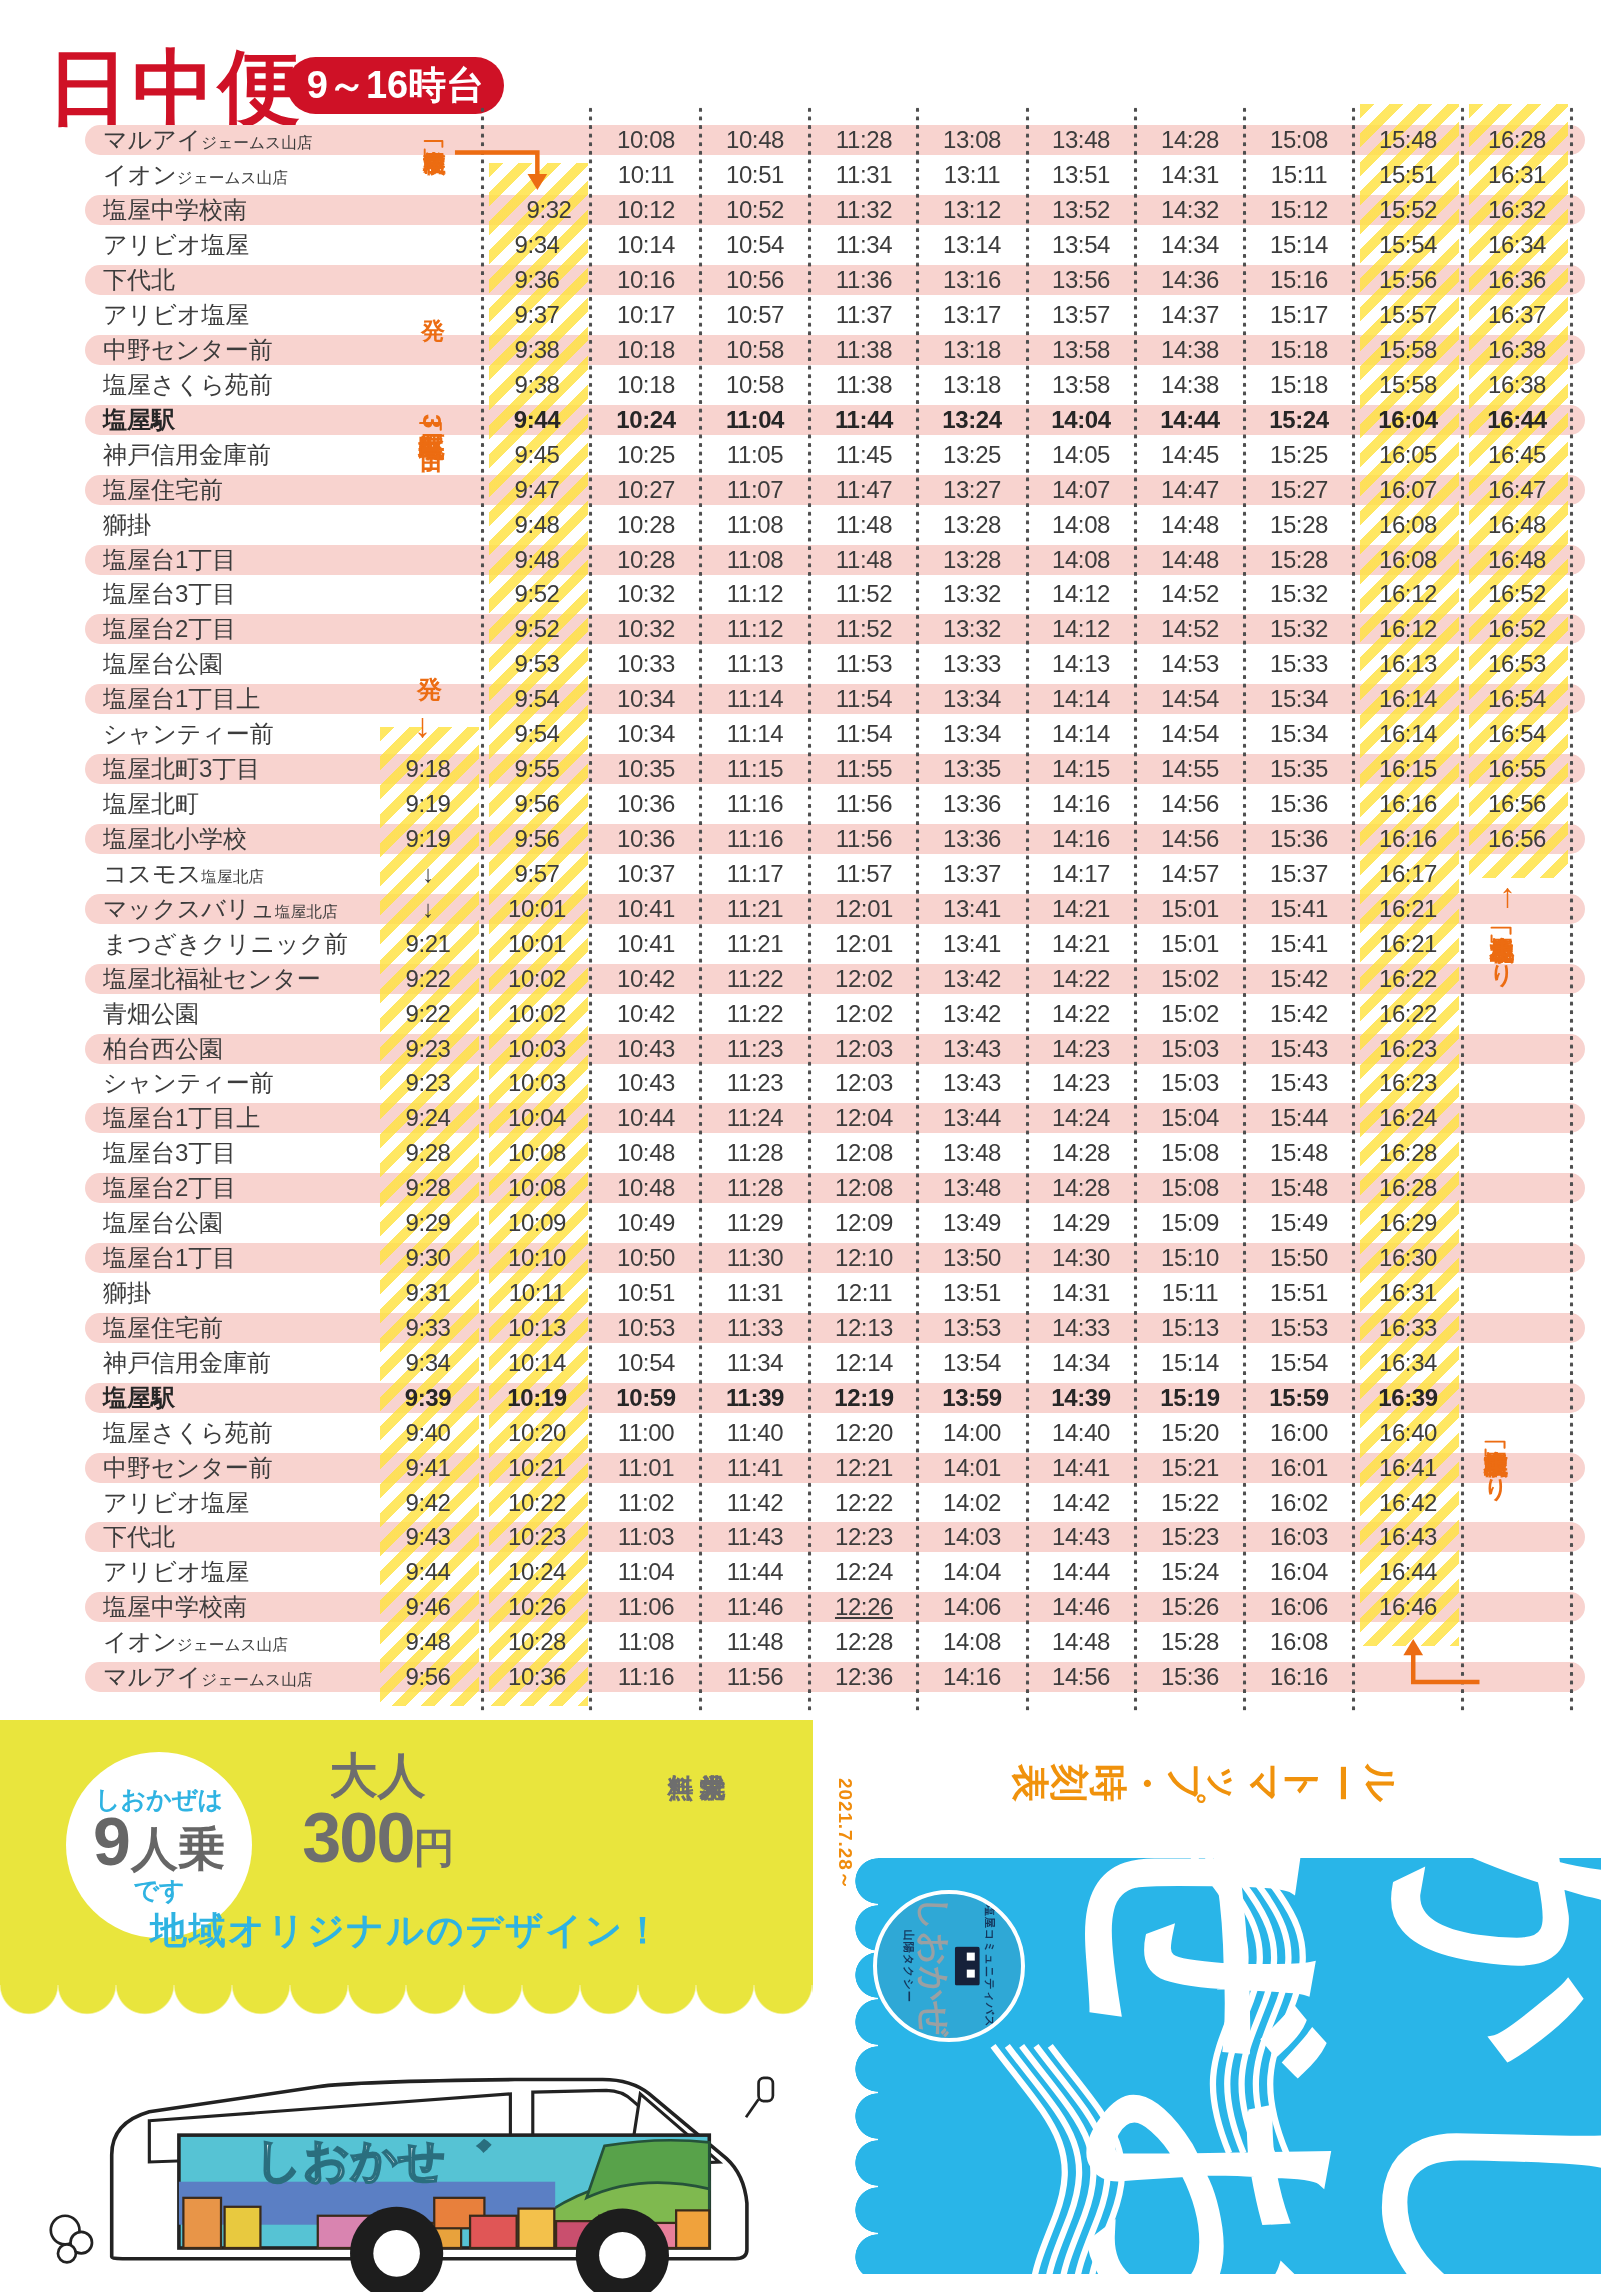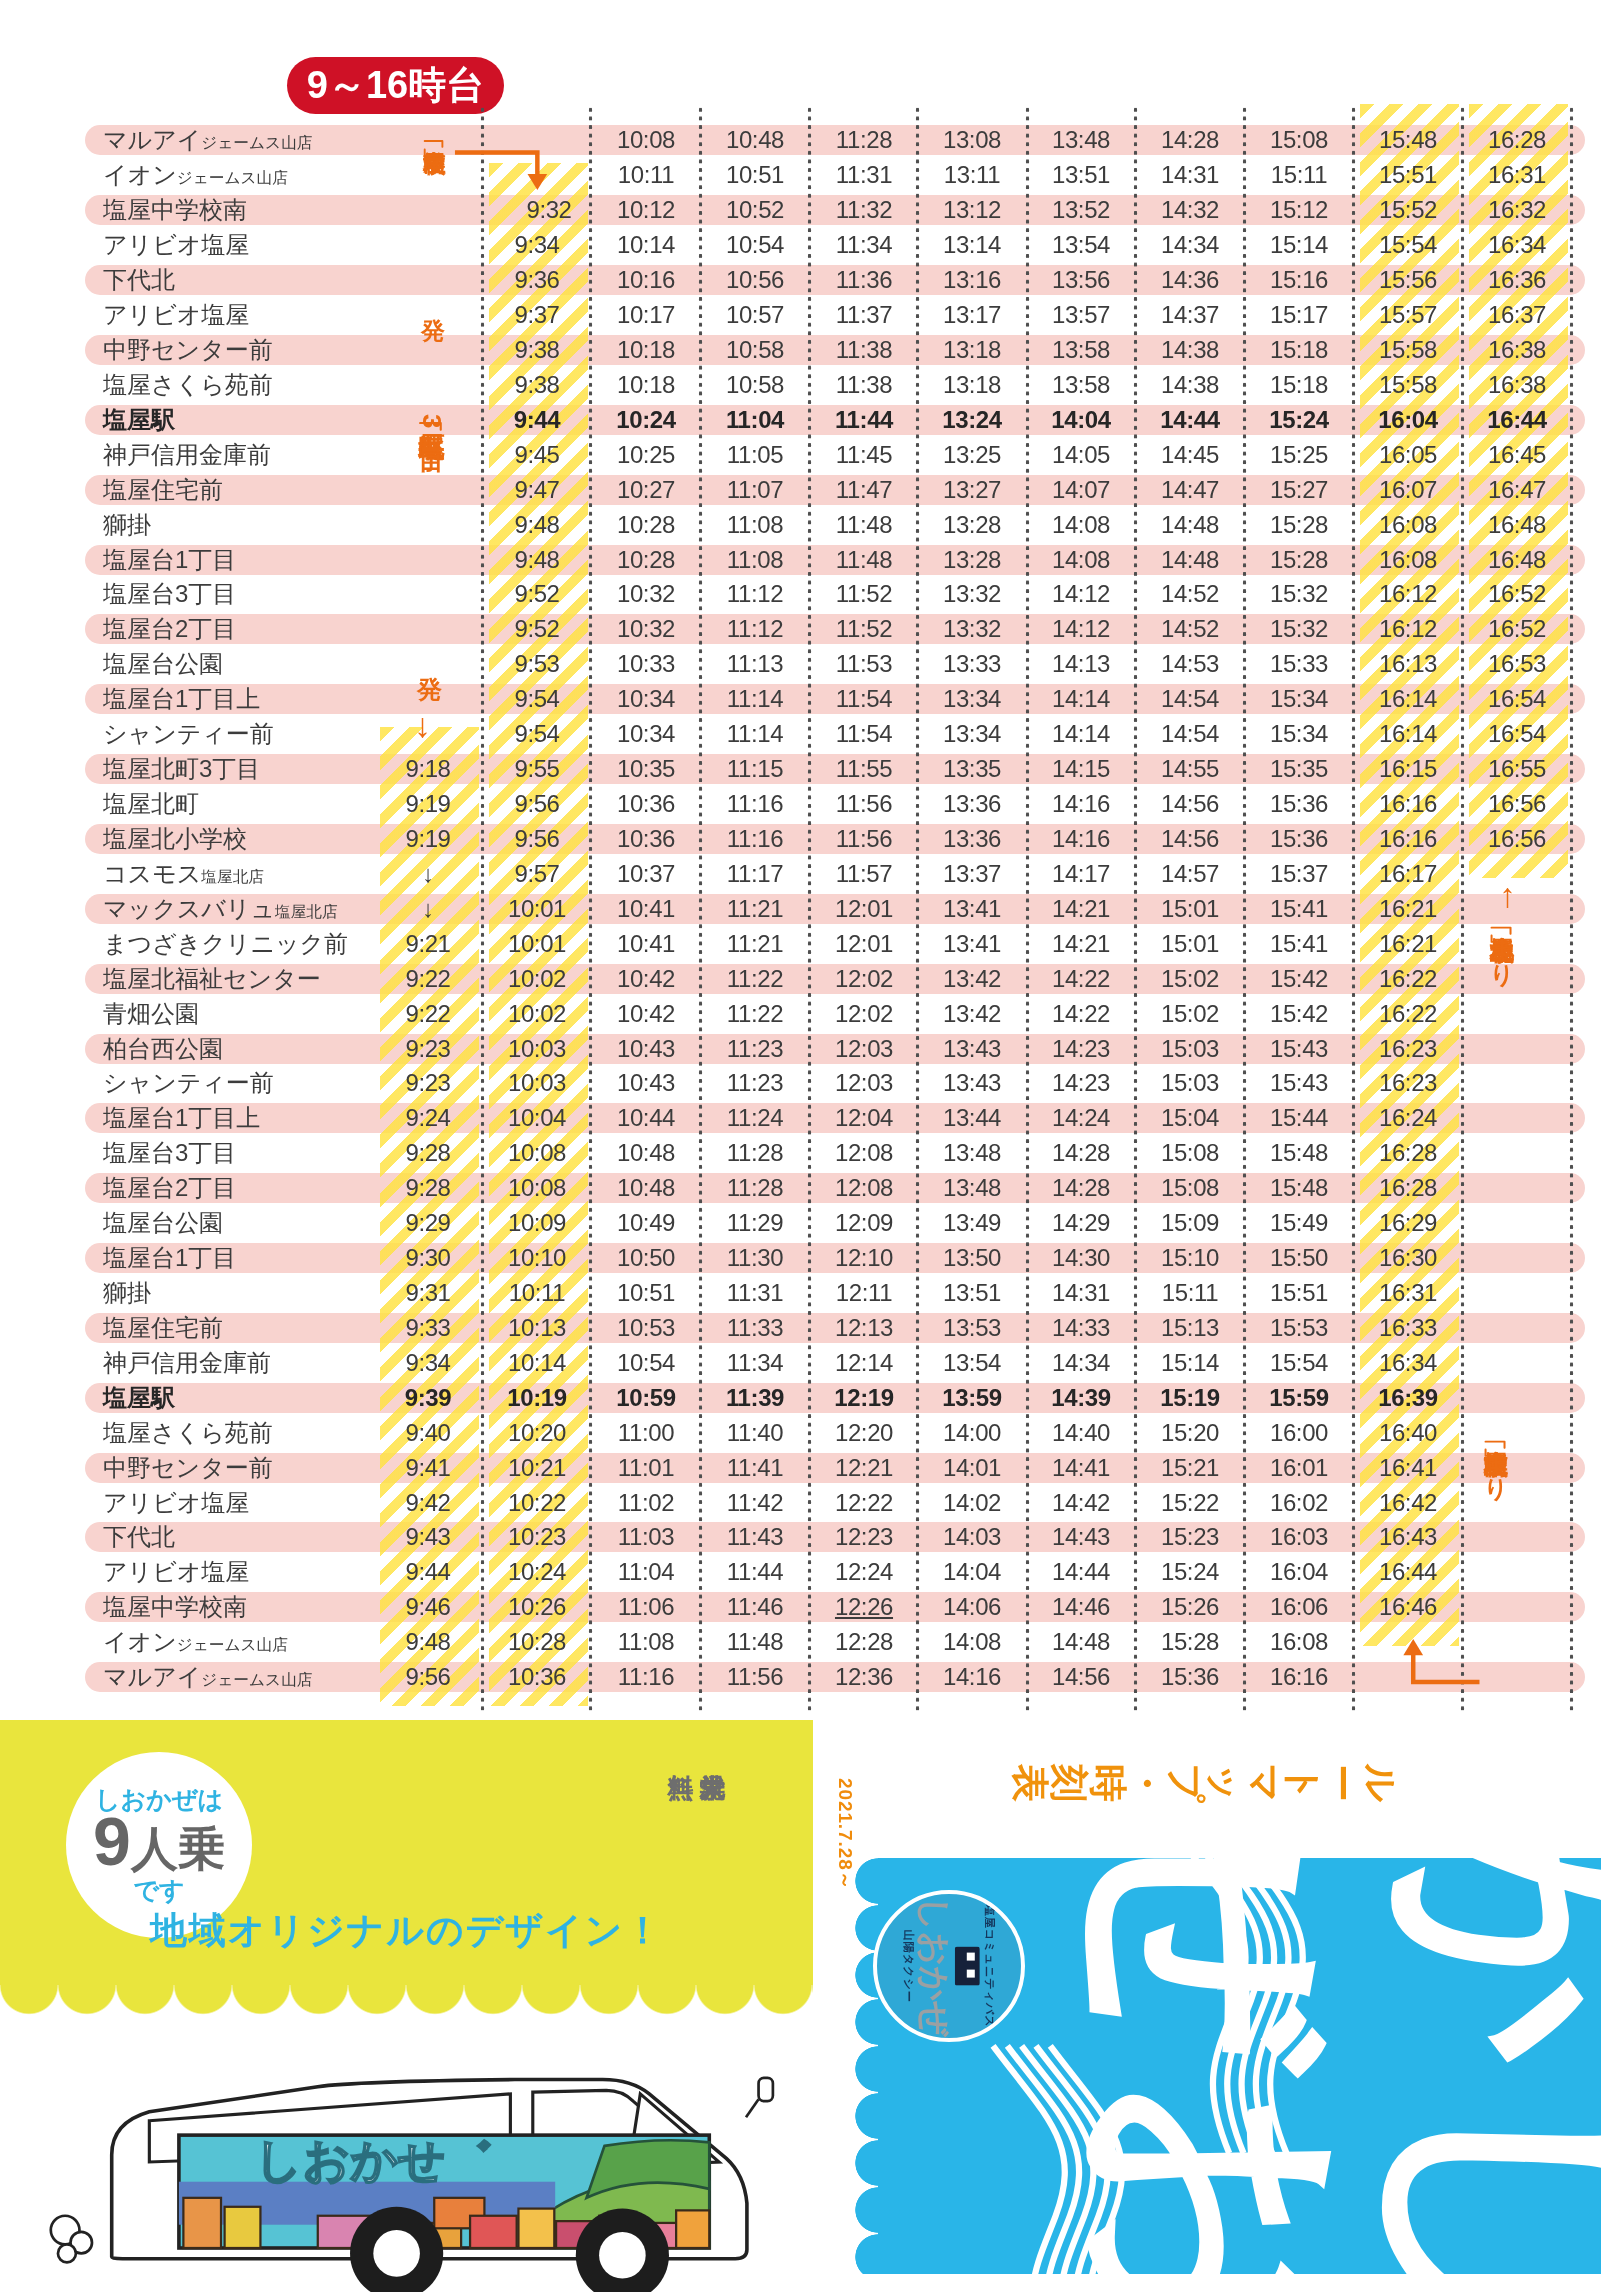--- a/index.html
+++ b/index.html
@@ -52,20 +52,21 @@
   .cb2{color:#9aa0a3;font-size:34px;font-weight:700;line-height:36px;white-space:nowrap;}
   .cb-art{width:39px;height:25px;background:#16213a;border-radius:2.7px;background-image:linear-gradient(#fff,#fff),linear-gradient(#fff,#fff);
           background-size:8px 8px,8px 8px;background-position:6.3px 5.4px,23px 5.4px;background-repeat:no-repeat;}
   svg{position:absolute;}
 </style>
 </head>
 <body>
 
 <div class="page">
 
+  <div class="hdr-title">日中便</div>
   <div class="hdr-badge">9～16時台</div>
 
   <div id="layer-bg">
       <div class="rowbg" style="top: 125px;"></div>
       <div class="rowbg" style="top: 195px;"></div>
       <div class="rowbg" style="top: 265px;"></div>
       <div class="rowbg" style="top: 335px;"></div>
       <div class="rowbg" style="top: 405px;"></div>
       <div class="rowbg" style="top: 475px;"></div>
       <div class="rowbg" style="top: 545px;"></div>
@@ -615,20 +616,24 @@
     <polyline points="1652,1878 1578,1878 1578,1846" fill="none" stroke="#ec6c12" stroke-width="5"></polyline>
     <polygon points="1567,1848 1589,1848 1578,1830" fill="#ec6c12"></polygon>
   </svg>
 
   <div class="fare">
     <div class="fcircle">
       <div class="fc-top">しおかぜは</div>
       <div class="fc-mid"><span class="num">9</span><span>人乗</span></div>
       <div class="fc-bot">です</div>
     </div>
+    <div class="fblock" style="left:288px;top:30px;width:179px;">
+      <div class="lab">大人</div>
+      <div class="price"><span>300</span><span class="yen">円</span></div>
+    </div>
     <div class="ffree" style="left:665px;top:34px;height:143px;">
       <span>未就学児</span><br>
       <span>無料</span>
     </div>
     <div class="fdesign">地域オリジナルのデザイン！</div>
   </div>
   <div class="scallop"></div>
 
   <svg viewBox="0 0 855 292" width="766" height="262" style="left:49px;top:2031px;">
     <g>

